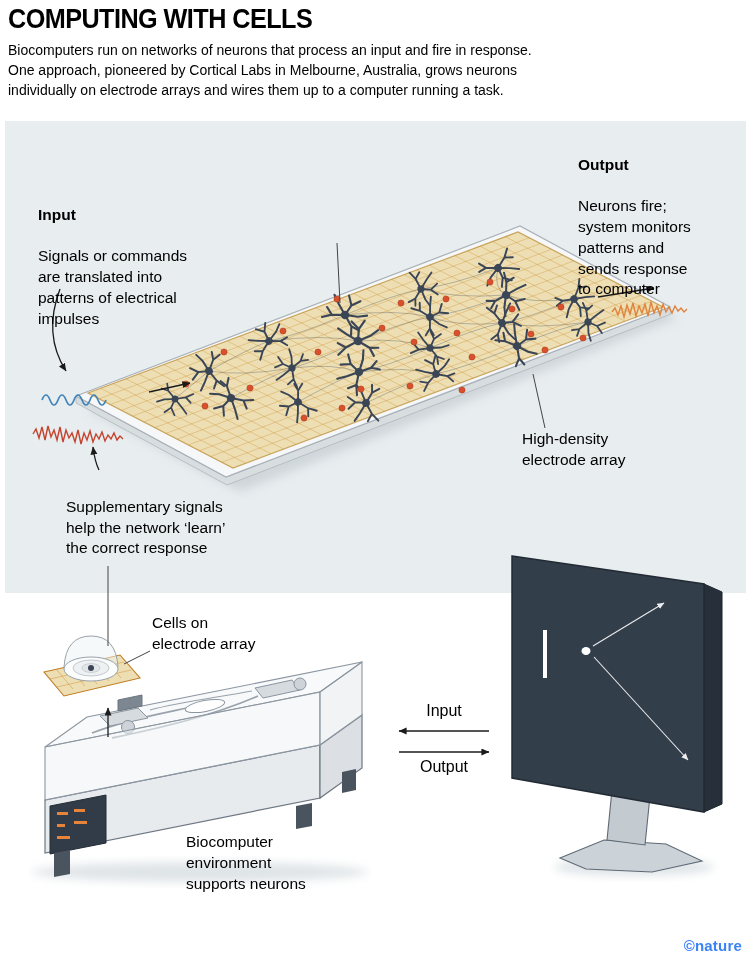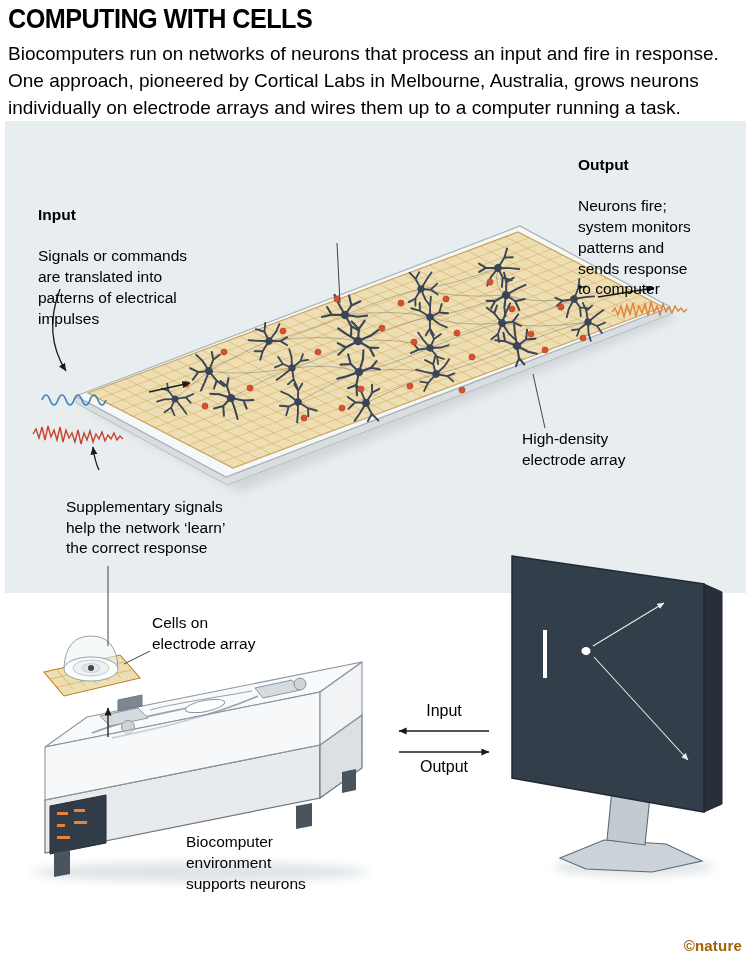--- a/index.html
+++ b/index.html
@@ -1,25 +1,25 @@
 <!DOCTYPE html>
 <html style="--panel-bg: #e8edef; --neuron: #3a4556; --firing: #d8502c; --grid: #d1953f; --array-bg: #eddfb3; --input-wave: #3f83b8; --feedback-wave: #c4432e; --output-wave: #e0833c; --screen: #333e4b;"><head>
 <meta charset="utf-8">
 <style>
   *{box-sizing:border-box}
   html,body{margin:0;padding:0;background:#fff}
   .stage{position:relative;width:751px;height:968px;background:#fff;font-family:"Liberation Sans",sans-serif;color:#000;overflow:hidden}
   .title{position:absolute;left:8px;top:3px;font-size:28px;font-weight:800;letter-spacing:-0.6px;white-space:nowrap;transform:scaleX(.9);transform-origin:left top;z-index:3}
-  .intro{position:absolute;left:8px;top:40px;width:740px;font-size:19px;line-height:1.43;white-space:pre-line;z-index:3}
+  .intro{position:absolute;left:8px;top:40px;width:740px;font-size:14px;line-height:1.43;white-space:pre-line;z-index:3}
   .panel{position:absolute;left:5px;top:121px;width:741px;height:472px;background:var(--panel-bg,#e8edef);z-index:0}
   svg.art{position:absolute;left:0;top:0;z-index:1}
   .lbl{position:absolute;font-size:15.5px;line-height:1.34;white-space:pre-line;z-index:3}
   .lbl .hd{font-weight:700}
   .io-lbl{position:absolute;width:92px;text-align:center;font-size:16px;z-index:3}
-  .credit{position:absolute;right:9px;top:937px;font-size:15px;font-weight:700;color:#a16207;letter-spacing:.2px;z-index:3}
+  .credit{position:absolute;right:9px;top:937px;font-size:15px;font-weight:700;color:#3b82f6;letter-spacing:.2px;z-index:3}
   #grid-lines line{stroke:var(--grid,#d1953f);stroke-width:.8;opacity:.5}
   #neuron{stroke:var(--neuron,#3a4556)}
   #neuron circle{fill:var(--neuron,#3a4556)}
   .link{fill:none;stroke:var(--neuron,#3a4556);stroke-width:.8;opacity:.4}
   .fdot{fill:var(--firing,#d8502c);stroke:#a83a1e;stroke-width:.5}
   .arraybg{fill:var(--array-bg,#eddfb3)}
   .wave-in{stroke:var(--input-wave,#3f83b8)}
   .wave-fb{stroke:var(--feedback-wave,#c4432e)}
   .wave-out{stroke:var(--output-wave,#e0833c)}
   .screenfill{fill:var(--screen,#333e4b)}

